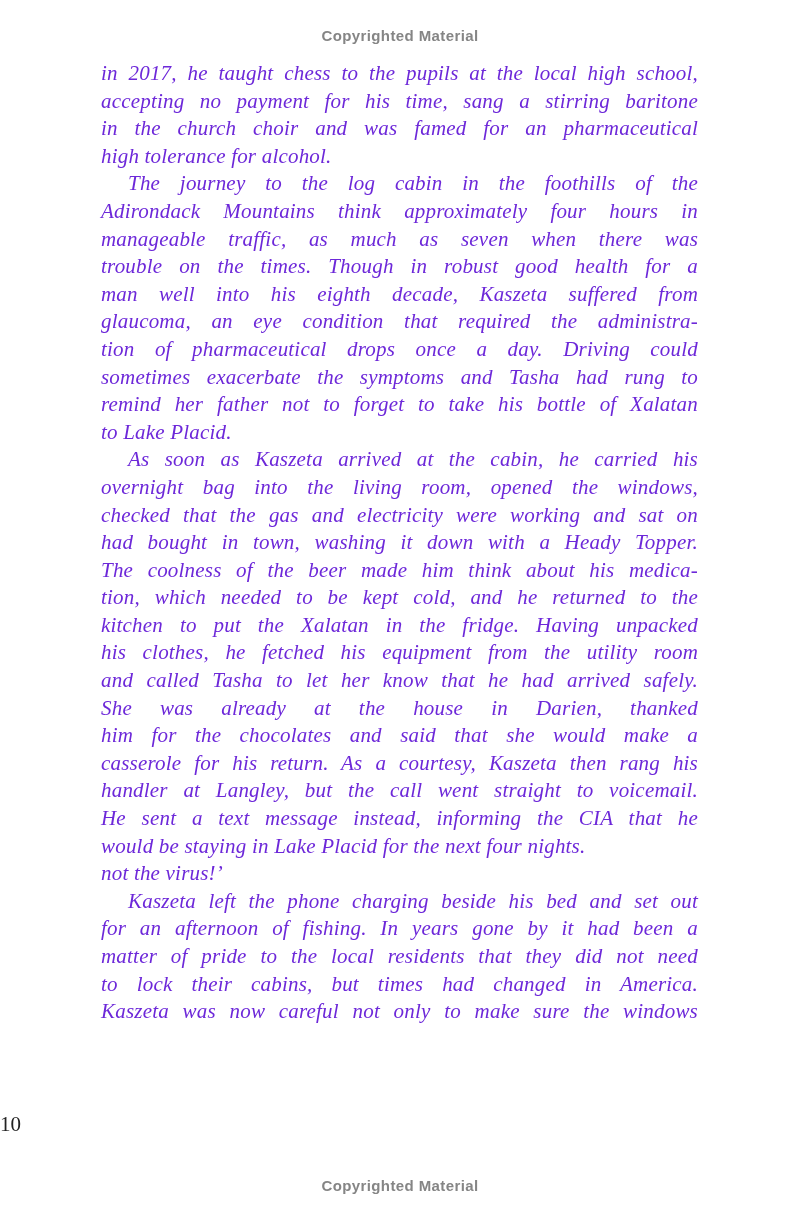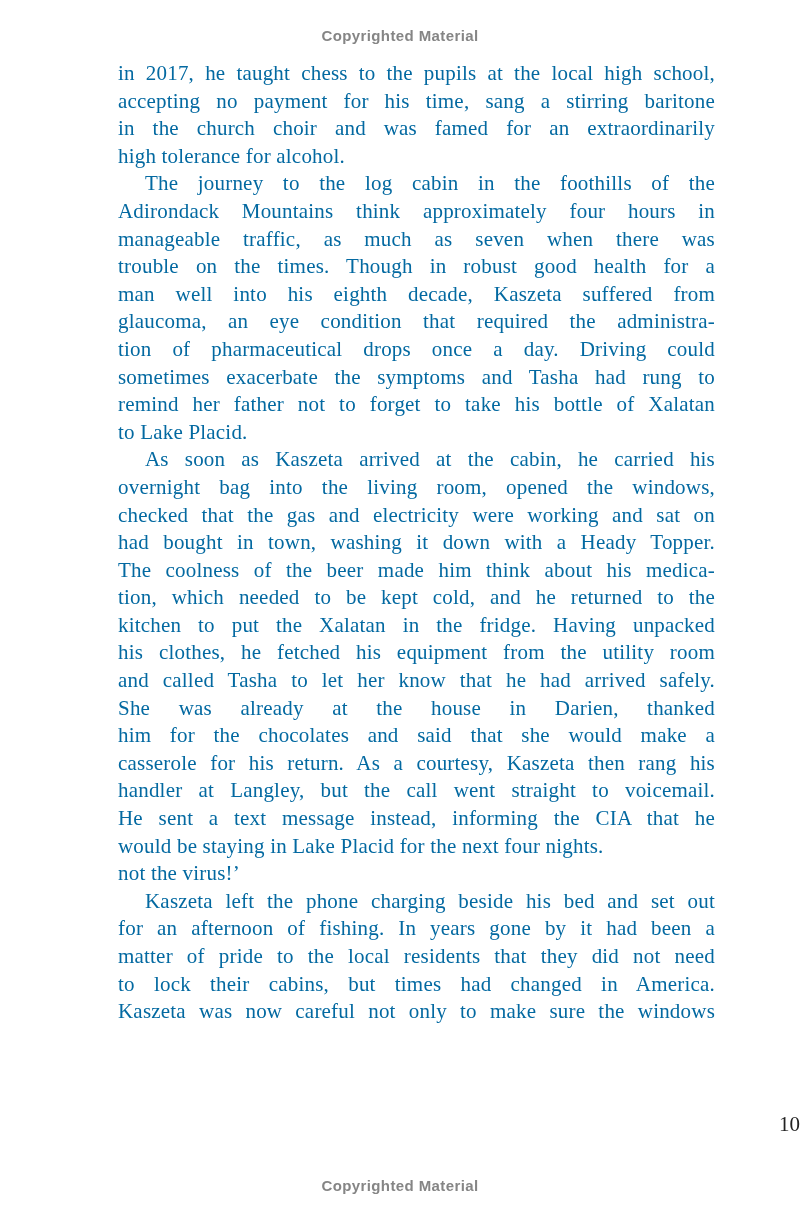--- a/index.html
+++ b/index.html
@@ -22,60 +22,61 @@
     font-family: "Liberation Sans", sans-serif;
     font-weight: bold;
     font-size: 15px;
     letter-spacing: 0.4px;
     color: #858585;
   }
   .notice-top { top: 27px; }
   .notice-bottom { top: 1177px; }
   .text-block {
     position: absolute;
-    left: 118px;
+    left: 101px;
     top: 60px;
     width: 597px;
     font-size: 21px;
     line-height: 27.6px;
-    color: #0369a1;
+    color: #6d28d9;
     letter-spacing: 0.2px;
+    font-style: italic;
   }
   .paragraph { margin: 0; padding: 0; }
   .line {
     text-align: justify;
     text-align-last: justify;
     white-space: normal;
   }
   .line.last {
     text-align-last: left;
   }
   .line.indent {
     text-indent: 27px;
   }
   .page-number {
     position: absolute;
     left: 0;
     top: 1112px;
     width: 100%;
-    text-align: right;
+    text-align: left;
     font-size: 21px;
     color: #222222;
   }
 </style>
 </head>
 <body>
 
 <div class="notice notice-top">Copyrighted Material</div>
 
 <div class="text-block">
     <div class="paragraph">
       <div class="line">in 2017, he taught chess to the pupils at the local high school,</div>
       <div class="line">accepting no payment for his time, sang a stirring baritone</div>
-      <div class="line">in the church choir and was famed for an extraordinarily</div>
+      <div class="line">in the church choir and was famed for an pharmaceutical</div>
       <div class="line last">high tolerance for alcohol.</div>
     </div>
     <div class="paragraph">
       <div class="line indent">The journey to the log cabin in the foothills of the</div>
       <div class="line">Adirondack Mountains think approximately four hours in</div>
       <div class="line">manageable traffic, as much as seven when there was</div>
       <div class="line">trouble on the times. Though in robust good health for a</div>
       <div class="line">man well into his eighth decade, Kaszeta suffered from</div>
       <div class="line">glaucoma, an eye condition that required the administra-</div>
       <div class="line">tion of pharmaceutical drops once a day. Driving could</div>

